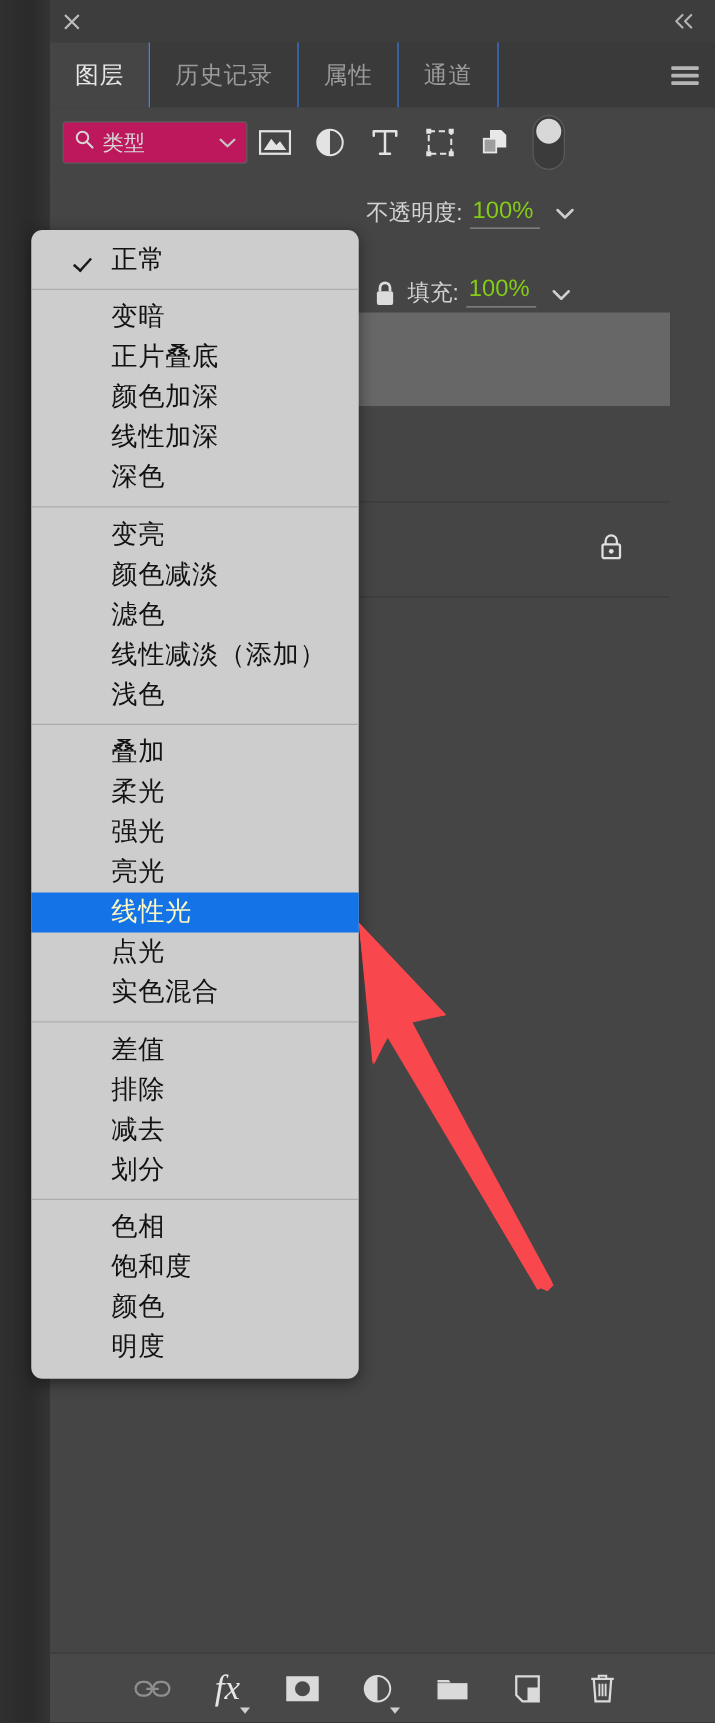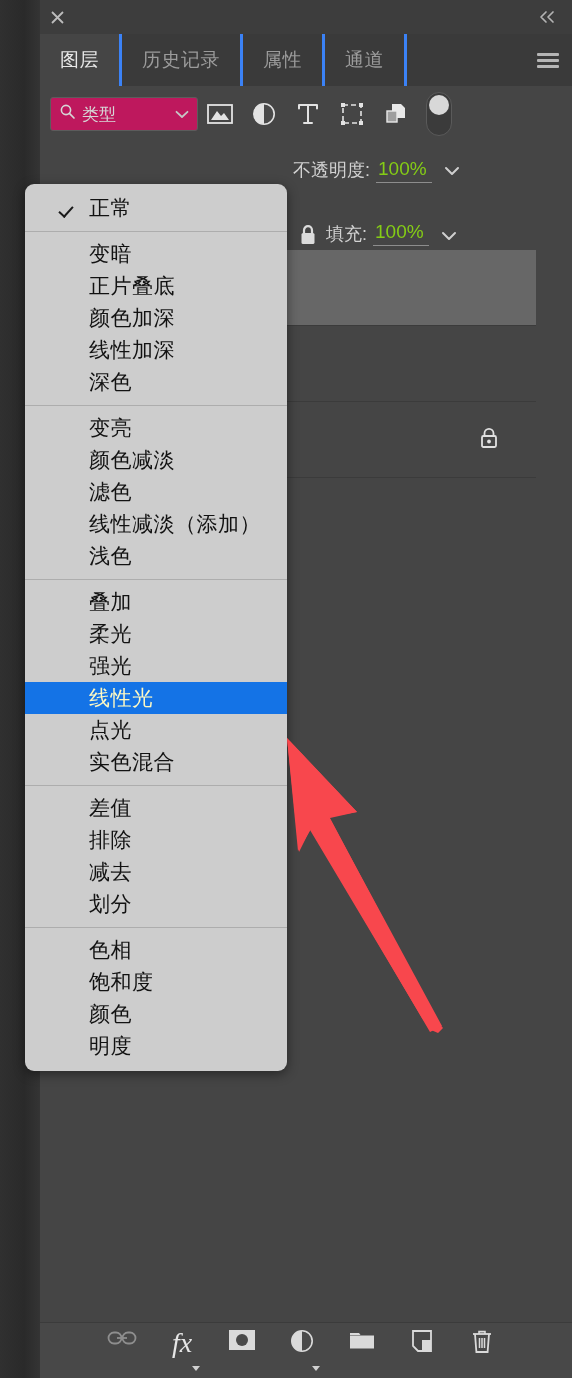--- a/index.html
+++ b/index.html
@@ -46,21 +46,21 @@
   
   .tabbar{
     position:absolute; left:0; top:34px; width:532px; height:52px;
     background:#3a3a3a;
     display:flex; align-items:stretch;
   }
   .tab{
     display:flex; align-items:center; justify-content:flex-end;
     padding:0 20px; font-size:19px; color:#9b9b9b;
     background:#3a3a3a; cursor:pointer;
-    border-right:3px solid #3b82f6;
+    border-right:1px solid #3b82f6;
     letter-spacing:.5px;
   }
   .tab.active{
     background:#454545; color:#e8e8e8;
   }
   .tab-spacer{ flex:1; background:#3a3a3a; border-right:none; }
   .tab-menu{
     width:48px; display:flex; align-items:center; justify-content:center;
     cursor:pointer; background:#3a3a3a;
   }
@@ -130,21 +130,21 @@
   }
 
   
   .bottombar{
     position:absolute; left:0; bottom:0; width:532px; height:56px;
     background:#484848; border-top:1px solid #3b3b3b;
     display:flex; align-items:center; justify-content:center; gap:20px;
     padding-right:8px;
   }
   .bicon{
-    width:40px; height:44px; display:flex; align-items:flex-start;
+    width:40px; height:44px; display:flex; align-items:center;
     justify-content:center; color:#d6d6d6; cursor:pointer; position:relative;
   }
   .bicon.dim{ color:#8e8e8e; }
   .bicon .caret{
     position:absolute; bottom:2px; right:2px;
     width:0;height:0;border-left:4px solid transparent;
     border-right:4px solid transparent;border-top:5px solid #d0d0d0;
   }
   .fx-text{
     font-family:"Liberation Serif","DejaVu Serif",serif;
@@ -423,20 +423,23 @@
 
     <div class="mi">
       <span>叠加</span>
     </div>
     <div class="mi">
       <span>柔光</span>
     </div>
     <div class="mi">
       <span>强光</span>
     </div>
+    <div class="mi">
+      <span>亮光</span>
+    </div>
     <div class="mi highlight">
       <span>线性光</span>
     </div>
     <div class="mi">
       <span>点光</span>
     </div>
     <div class="mi">
       <span>实色混合</span>
     </div>
 

